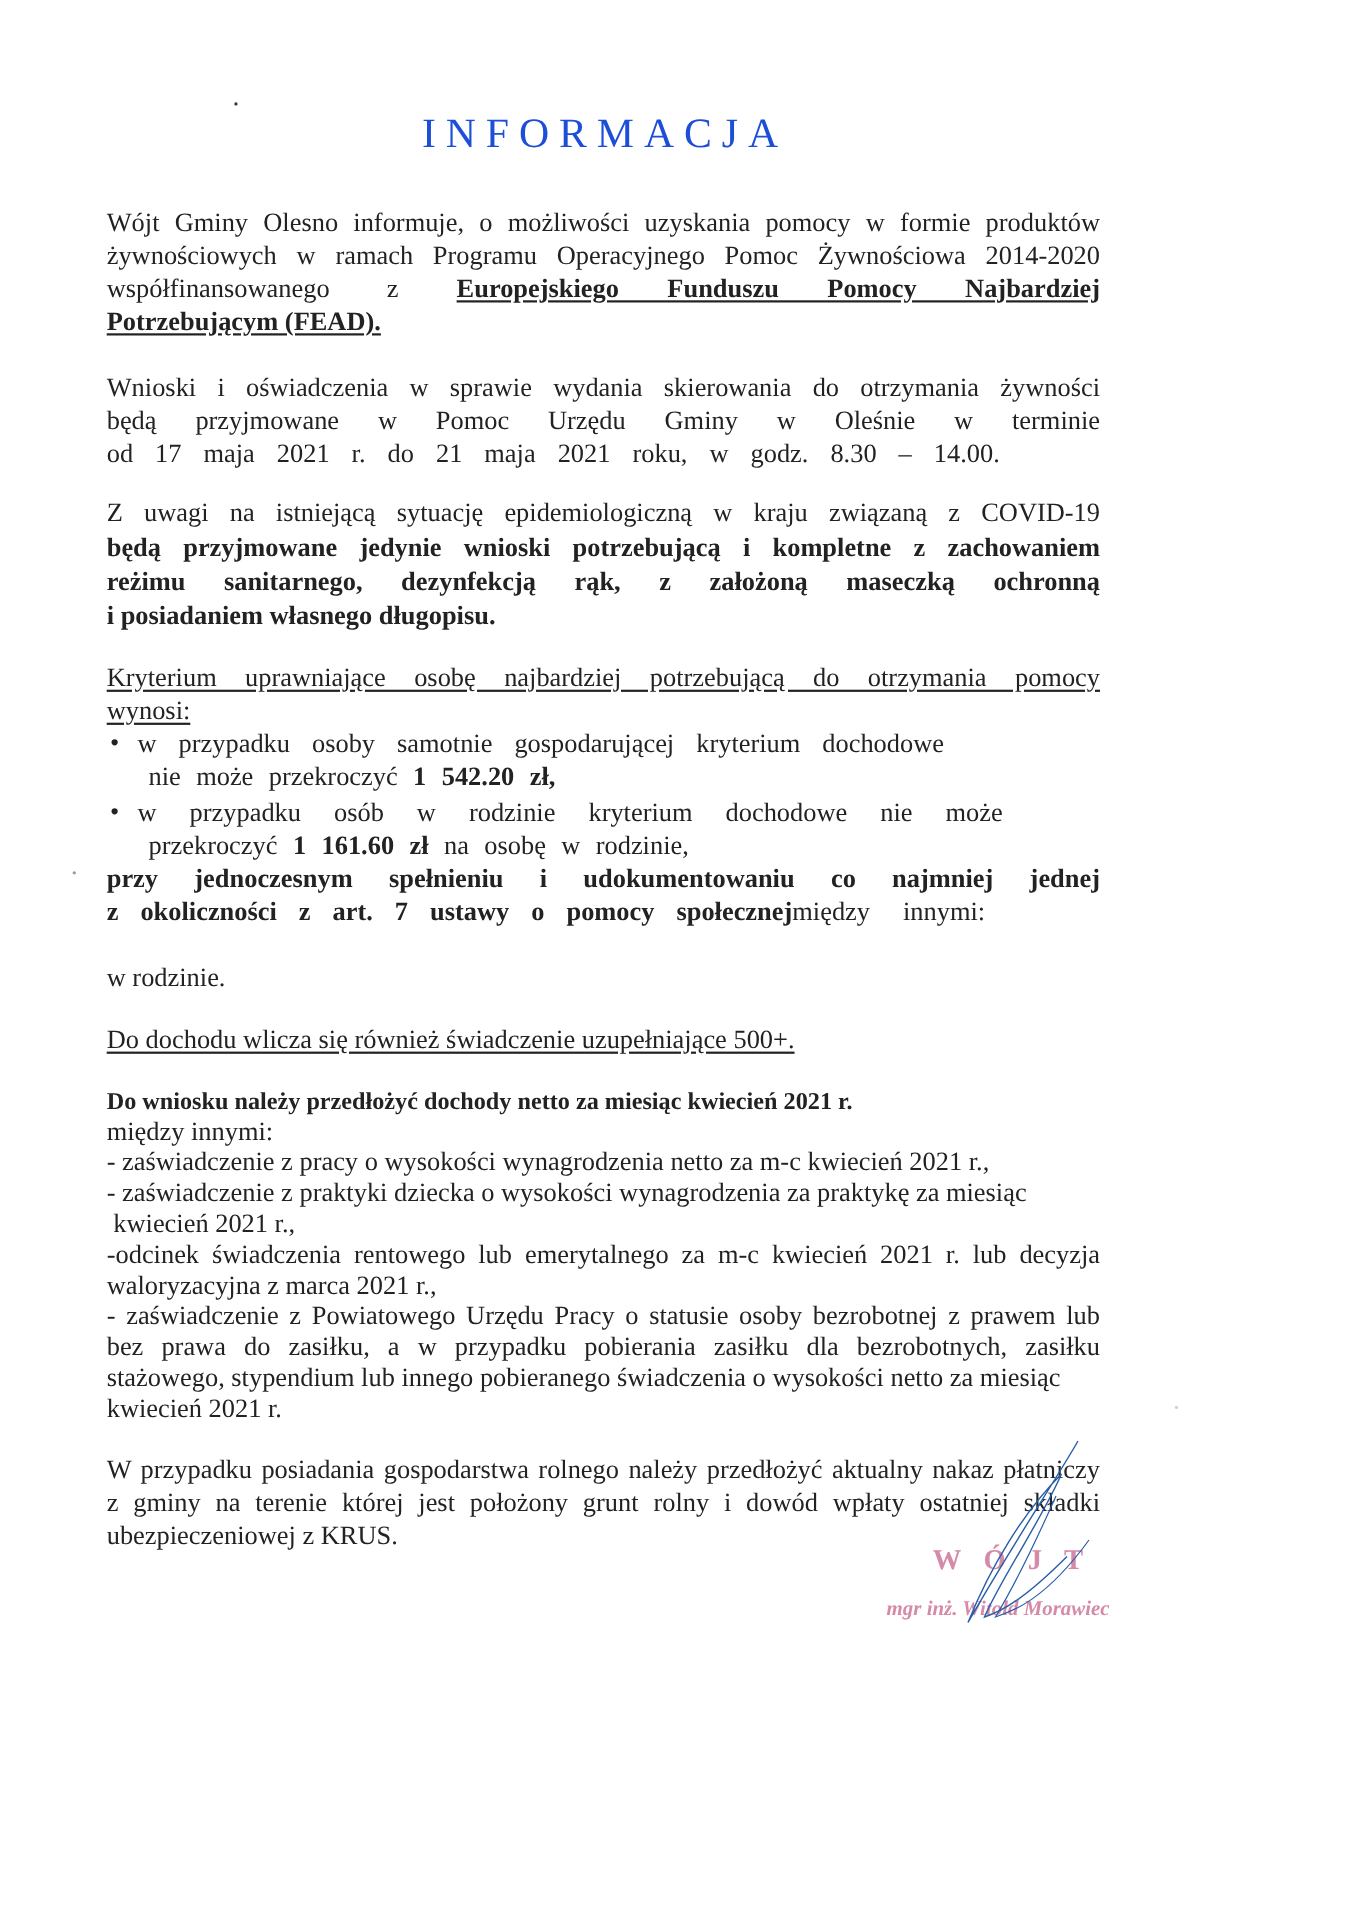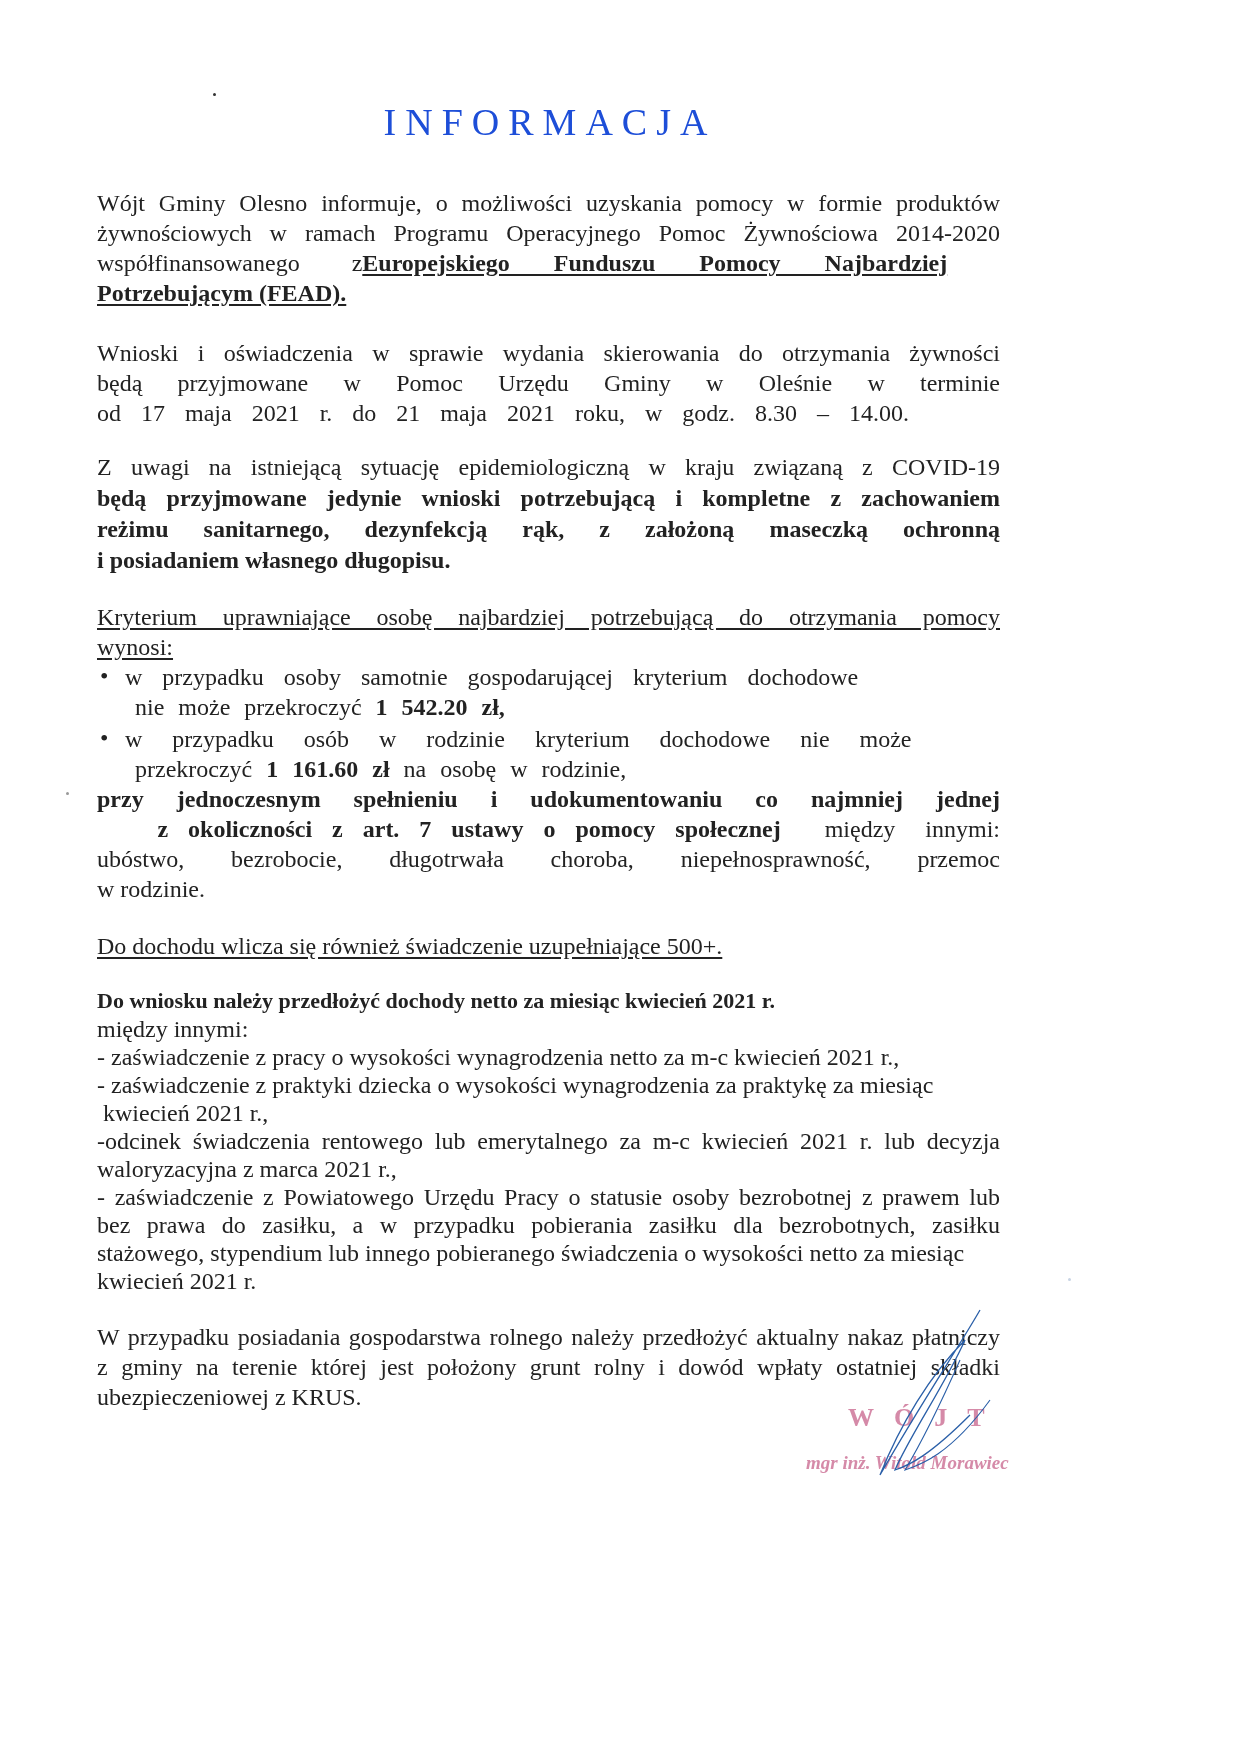--- a/index.html
+++ b/index.html
@@ -24,21 +24,21 @@
 </head>
 <body>
 
 <div class="page">
   <div class="dot"></div>
 
   <div class="title">INFORMACJA</div>
 
   <div class="line just" style="top:188px">Wójt Gminy Olesno informuje, o możliwości uzyskania pomocy w formie produktów</div>
   <div class="line just" style="top:218px">żywnościowych w ramach Programu Operacyjnego Pomoc Żywnościowa 2014-2020</div>
-  <div class="line" style="top:248px; display:flex; ">
+  <div class="line" style="top:248px; display:flex; justify-content:space-between;">
     <span style="word-spacing:46px">współfinansowanego z</span>
     <span class="b u" style="word-spacing:38px">Europejskiego Funduszu Pomocy Najbardziej</span>
   </div>
   <div class="line b u" style="top:278px; width:auto">Potrzebującym (FEAD).</div>
 
   <div class="line just" style="top:338px">Wnioski i oświadczenia w sprawie wydania skierowania do otrzymania żywności</div>
   <div class="line just" style="top:368px">będą przyjmowane w Pomoc Urzędu Gminy w Oleśnie w terminie</div>
   <div class="line" style="top:398px; word-spacing:14px">od 17 maja 2021 r. do 21 maja 2021 roku, w godz. 8.30 – 14.00.</div>
 
   <div class="line just" style="top:452px">Z uwagi na istniejącą sytuację epidemiologiczną w kraju związaną z COVID-19</div>
@@ -62,25 +62,24 @@
     <span style="position:absolute;left:0;top:-1px">•</span>
     <span style="position:absolute;left:25px;word-spacing:24px">w przypadku osób w rodzinie kryterium dochodowe nie może</span>
   </div>
   <div class="line" style="top:754px; left:135px; width:auto; word-spacing:8px">
     <span>przekroczyć</span>
     <span class="b">1 161.60 zł</span>
     <span>na osobę w rodzinie,</span>
   </div>
 
   <div class="line just b" style="top:784px">przy jednoczesnym spełnieniu i udokumentowaniu co najmniej jednej</div>
-  <div class="line" style="top:814px; display:flex; justify-content:flex-end;gap:44px;">
+  <div class="line" style="top:814px; display:flex; justify-content:flex-start;">
     <span class="b" style="word-spacing:14px">z okoliczności z art. 7 ustawy o pomocy społecznej</span>
     <span style="word-spacing:24px">między innymi:</span>
   </div>
-  <div class="line just" style="top:844px">ubóstwo, bezrobocie, długotrwała choroba, niepełnosprawność, przemoc</div>
   <div class="line" style="top:874px; width:auto">w rodzinie.</div>
 
   <div class="line u" style="top:931px; width:auto">Do dochodu wlicza się również świadczenie uzupełniające 500+.</div>
 
   <div class="line b" style="top:986px; width:auto; font-size:22px">Do wniosku należy przedłożyć dochody netto za miesiąc kwiecień 2021 r.</div>
   <div class="line" style="top:1014px; width:auto">między innymi:</div>
   <div class="line" style="top:1042px; width:auto">- zaświadczenie z pracy o wysokości wynagrodzenia netto za m-c kwiecień 2021 r.,</div>
   <div class="line" style="top:1070px; width:auto">- zaświadczenie z praktyki dziecka o wysokości wynagrodzenia za praktykę za miesiąc</div>
   <div class="line" style="top:1098px; width:auto; white-space:pre"> kwiecień 2021 r.,</div>
   <div class="line just" style="top:1126px">-odcinek świadczenia rentowego lub emerytalnego za m-c kwiecień 2021 r. lub decyzja</div>

